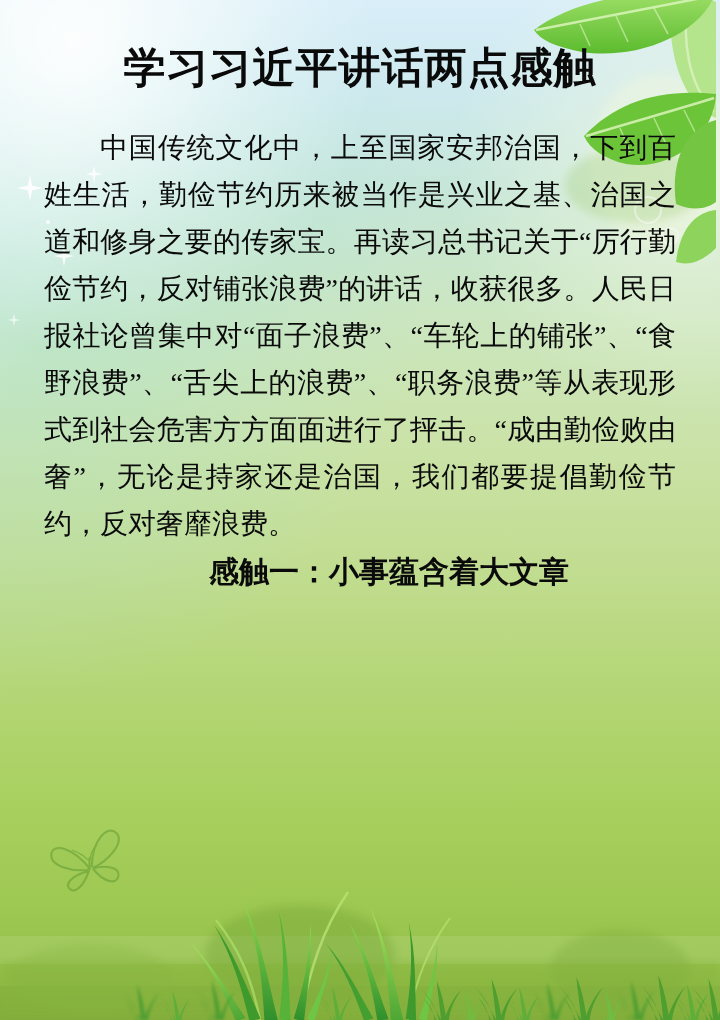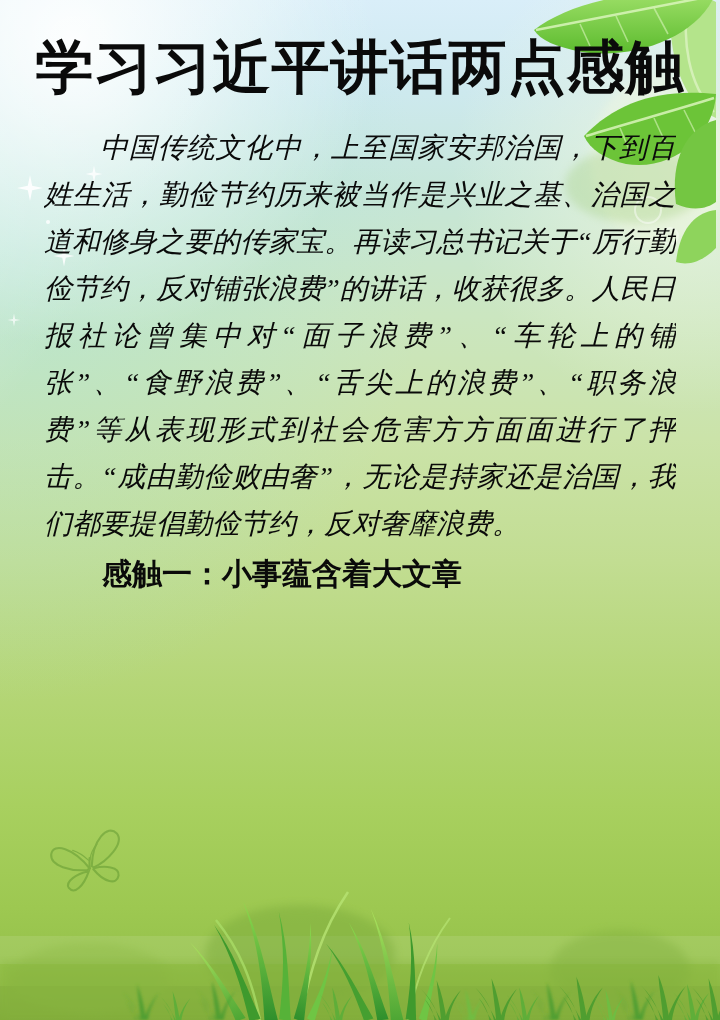--- a/index.html
+++ b/index.html
@@ -30,36 +30,37 @@
   .band-dark{top:986px;height:34px;background:rgba(70,110,25,.10);}
 
   .decor{position:absolute;pointer-events:none;}
   .sparkles{left:0;top:0;width:720px;height:1020px;z-index:2;}
   .leaves{right:0;top:0;width:200px;height:270px;z-index:1;}
   .butterfly{left:46px;top:816px;width:84px;height:92px;z-index:1;opacity:.42;transform:rotate(-15deg);}
   .grass{left:0;bottom:0;width:720px;height:150px;z-index:1;}
 
   .title{
     position:absolute;top:38px;left:0;width:720px;margin:0;z-index:3;
-    text-align:center;font-size:58px;line-height:60px;font-weight:700;
+    text-align:center;font-size:42px;line-height:60px;font-weight:700;
     letter-spacing:1px;color:var(--text,#0a0a0a);
     font-family:"Liberation Serif","DejaVu Serif",serif;
   }
   .para{
     position:absolute;left:44px;width:632px;margin:0;z-index:3;
     font-size:28px;line-height:47px;color:var(--text,#0a0a0a);
-    text-align:justify;text-justify:inter-ideograph;text-indent:2em;font-style:italic;
+    text-align:justify;text-justify:inter-ideograph;text-indent:2em;
   }
   .para1{top:124px;height:424px;overflow:hidden;}
   .para2{top:599px;height:331px;overflow:hidden;}
   .heading{
     position:absolute;top:549px;left:44px;width:632px;margin:0;z-index:3;
     padding-left:58px;box-sizing:border-box;
     font-size:30px;line-height:50px;font-weight:700;color:var(--text,#0a0a0a);
-    font-family:Liberation Serif, serif;
+    font-family:Liberation Mono, monospace;
+    text-align:center;
   }
 </style>
 </head>
 <body>
 
 <div class="page">
   <div class="bg"></div>
   <div class="beam"></div>
   <div class="band band-light"></div>
   <div class="band band-dark"></div>

